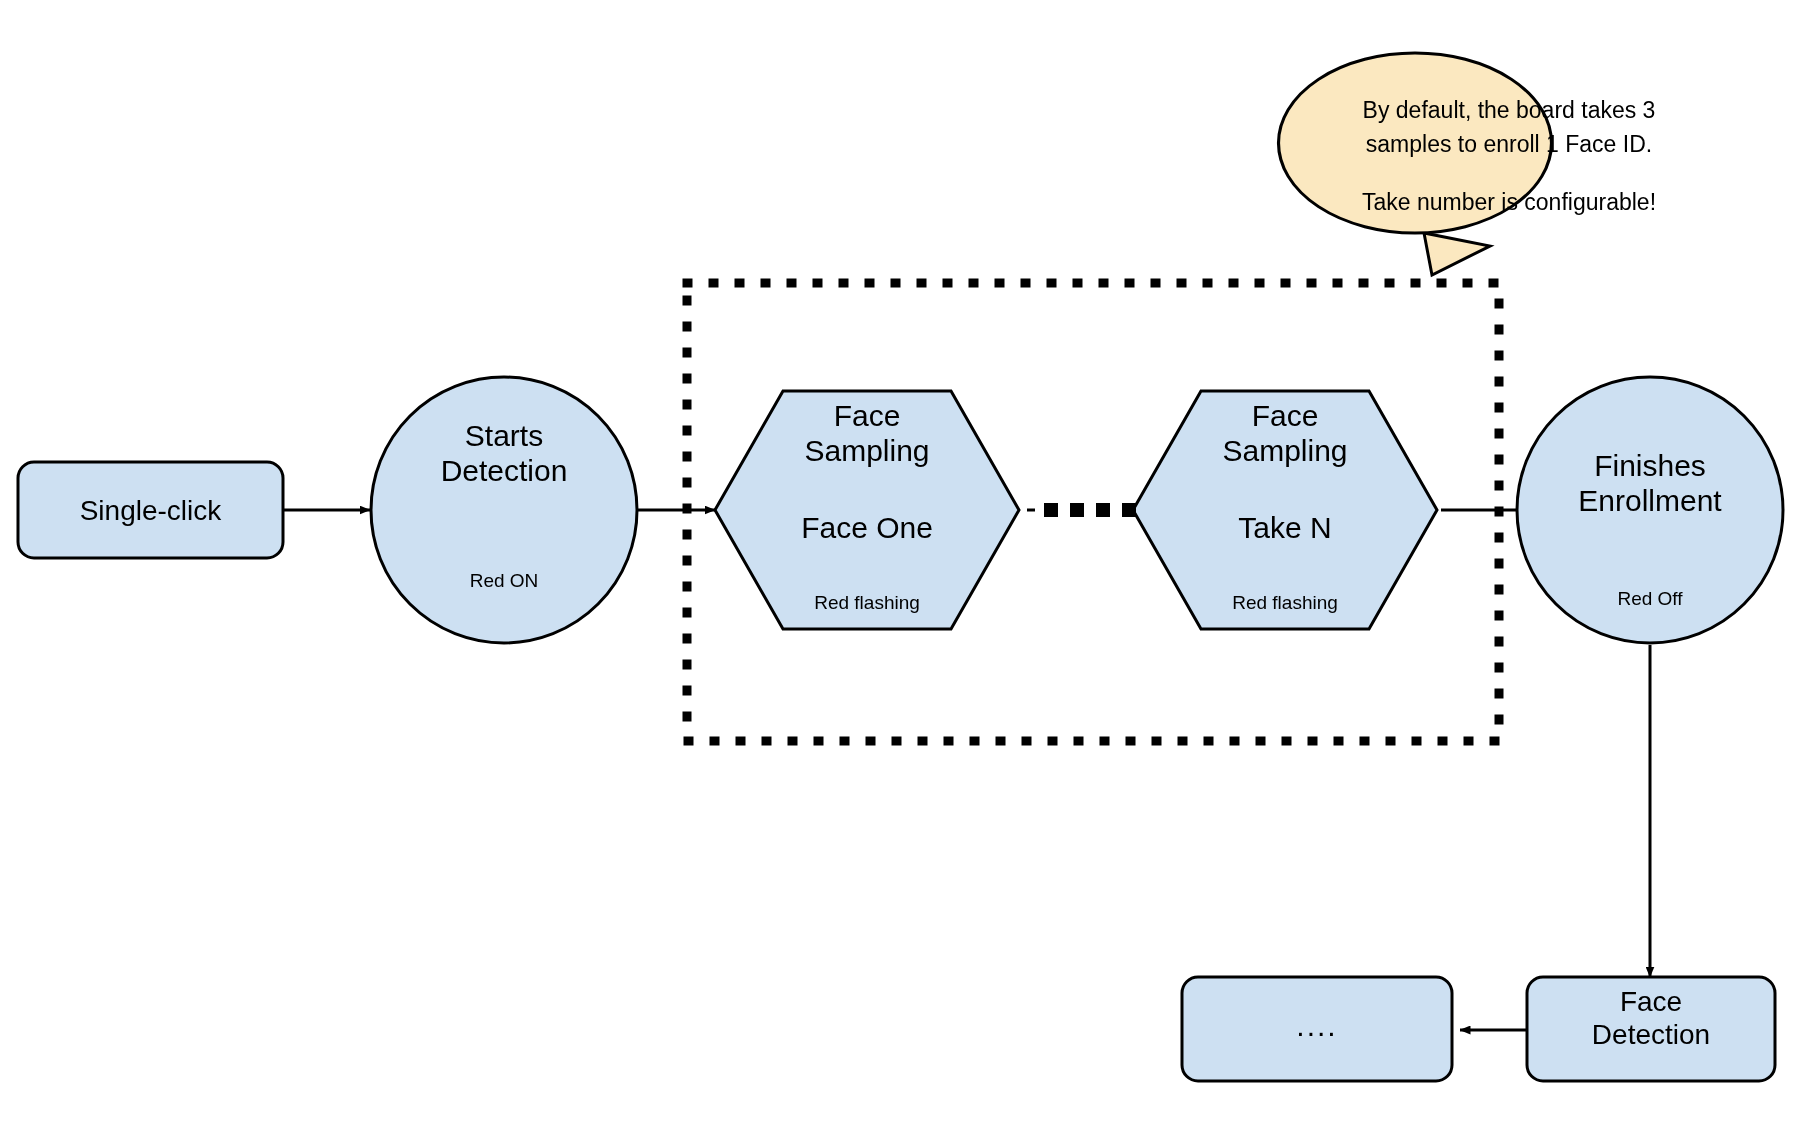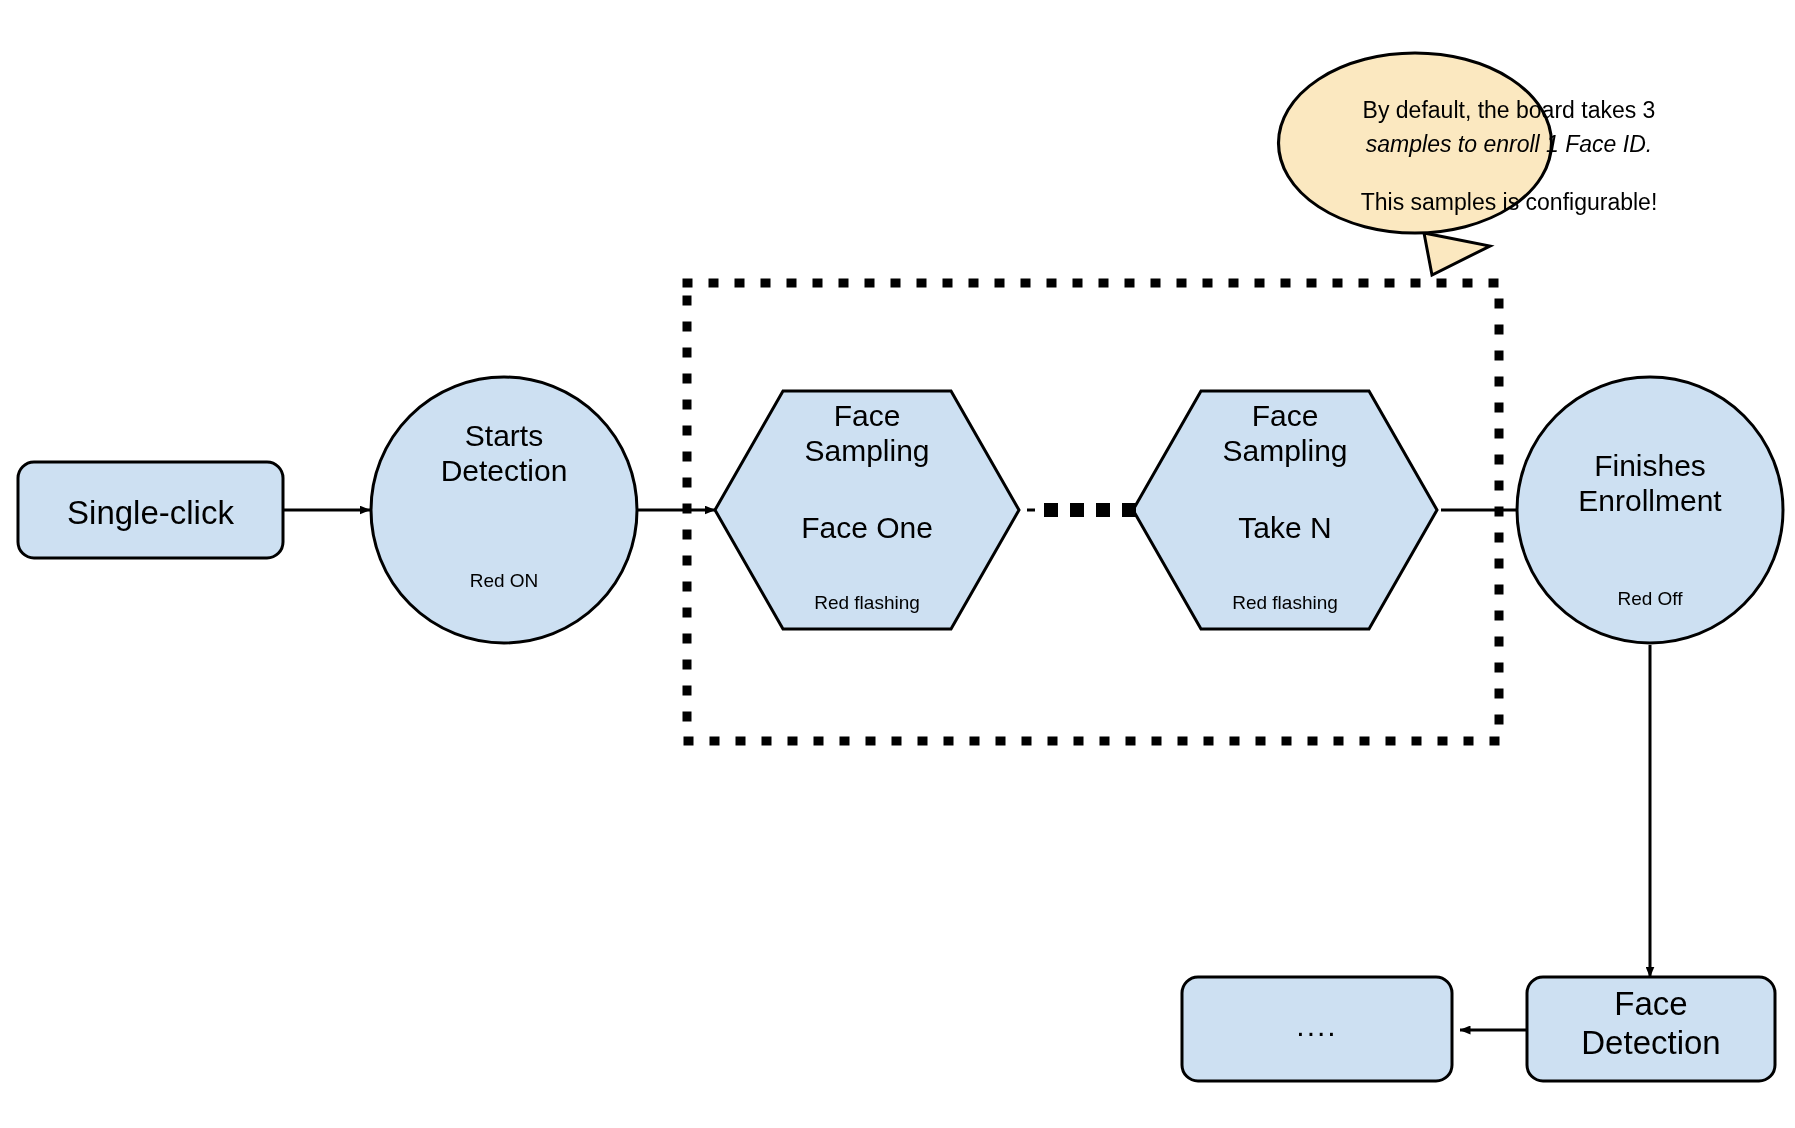--- a/index.html
+++ b/index.html
@@ -28,21 +28,21 @@
   }
   .node-label {
     position: absolute;
     text-align: center;
     line-height: 1.18;
     white-space: pre;
     pointer-events: none;
     color: #000;
   }
   .lbl-primary   { font-size: 30px; }
-  .lbl-big       { font-size: 33px; }
+  .lbl-big       { font-size: 28px; }
   .lbl-secondary { font-size: 19px; }
   .lbl-dots      { font-size: 30px; letter-spacing: 2px; }
   .callout-text {
     position: absolute;
     font-size: 23px;
     line-height: 1.5;
     text-align: center;
     white-space: pre-line;
     color: #000;
   }
@@ -123,16 +123,16 @@
   <div class="node-label lbl-primary" style="left:1517px; top:448px; width:266px;">Finishes
 Enrollment</div>
   <div class="node-label lbl-secondary" style="left:1517px; top:588px; width:266px;">Red Off</div>
 
   <div class="node-label lbl-big" style="left:1527px; top:985px; width:248px;">Face
 Detection</div>
 
   <div class="node-label lbl-dots" style="left:1182px; top:1008px; width:270px;">....</div>
 
   <div class="callout-text" style="left:1339px; top:93px; width:340px;">By default, the board takes 3</div>
-  <div class="callout-text" style="left:1339px; top:127px; width:340px;font-style:italic;">samples to enroll 1 Face ID.</div>
-  <div class="callout-text" style="left:1339px; top:185px; width:340px;">This samples is configurable!</div>
+  <div class="callout-text" style="left:1339px; top:127px; width:340px;">samples to enroll 1 Face ID.</div>
+  <div class="callout-text" style="left:1339px; top:185px; width:340px;">Take number is configurable!</div>
 
 </div>
 
 </body></html>

